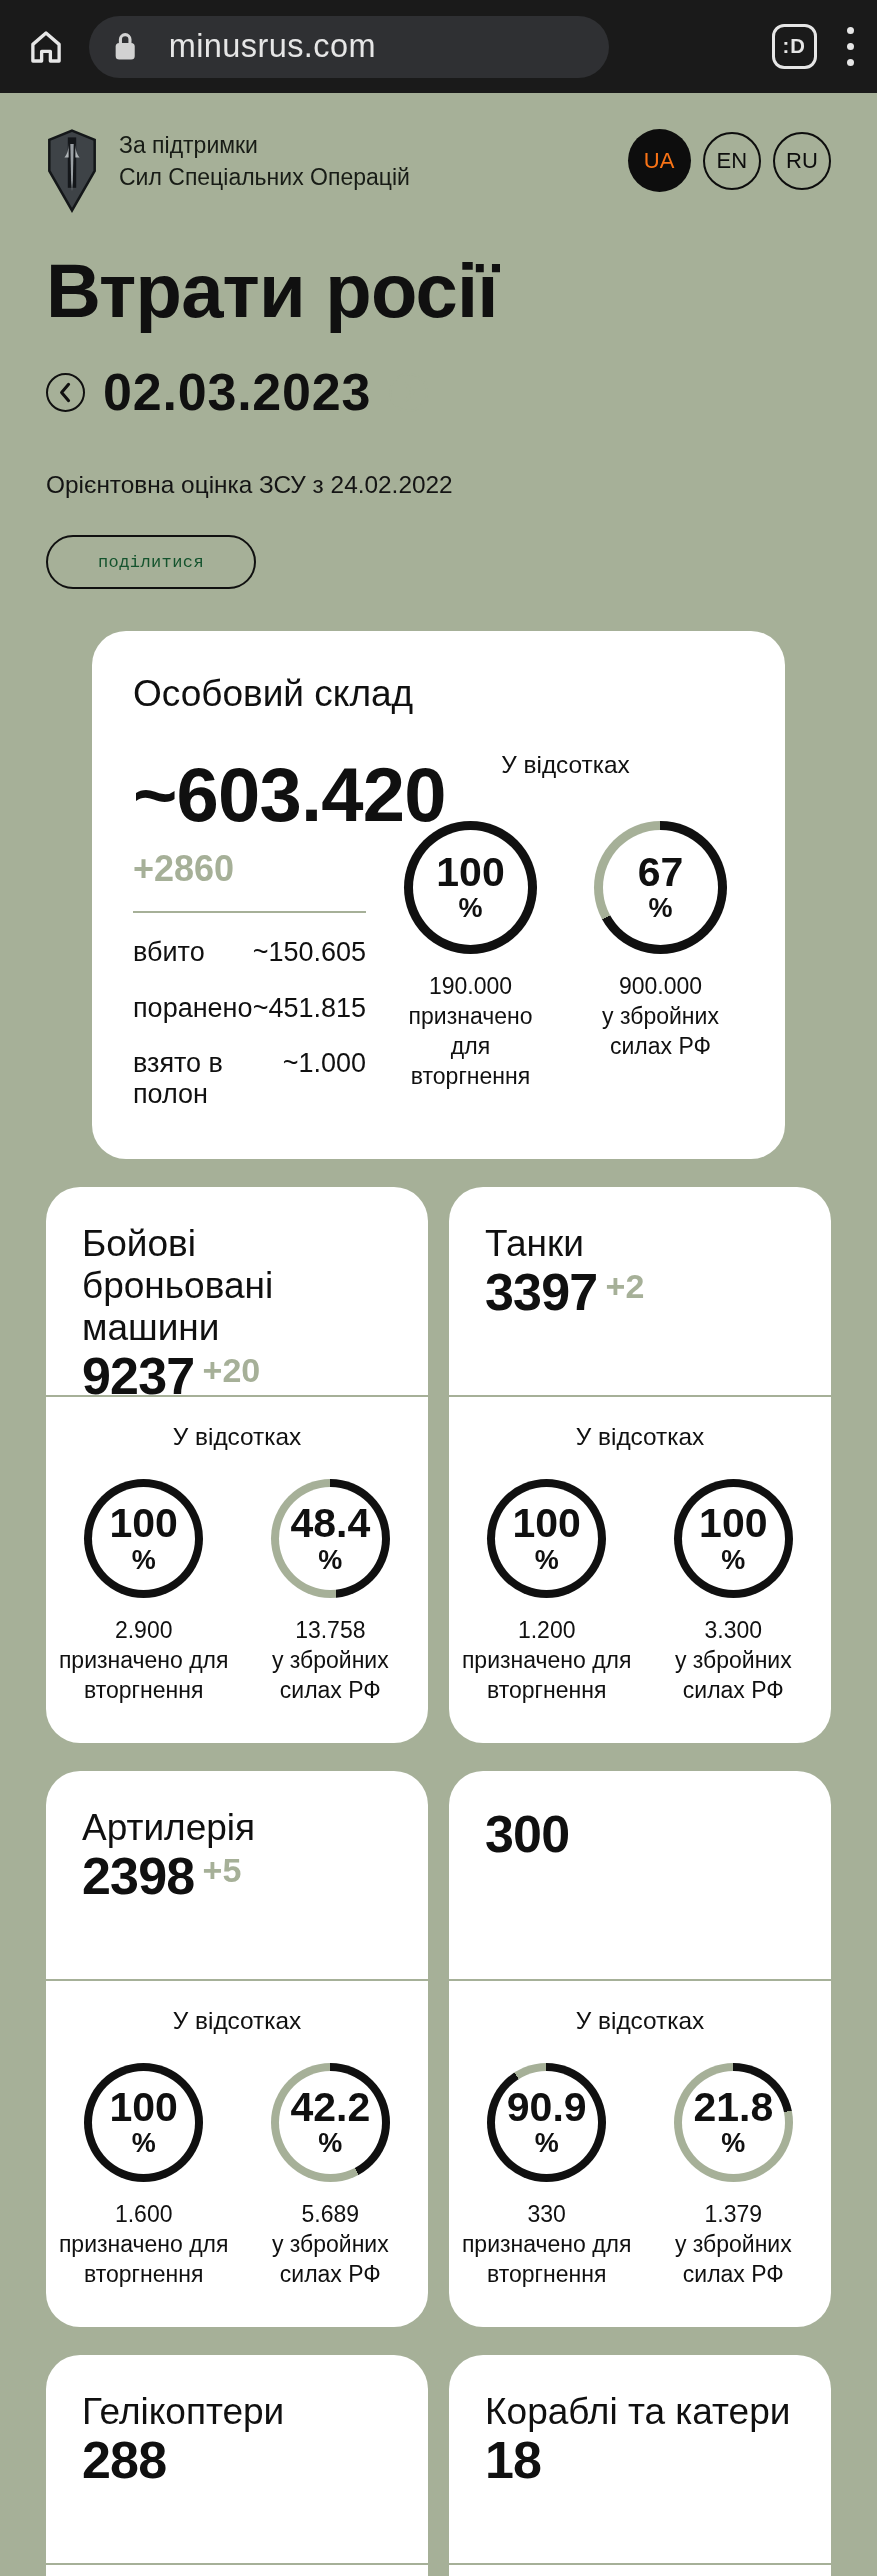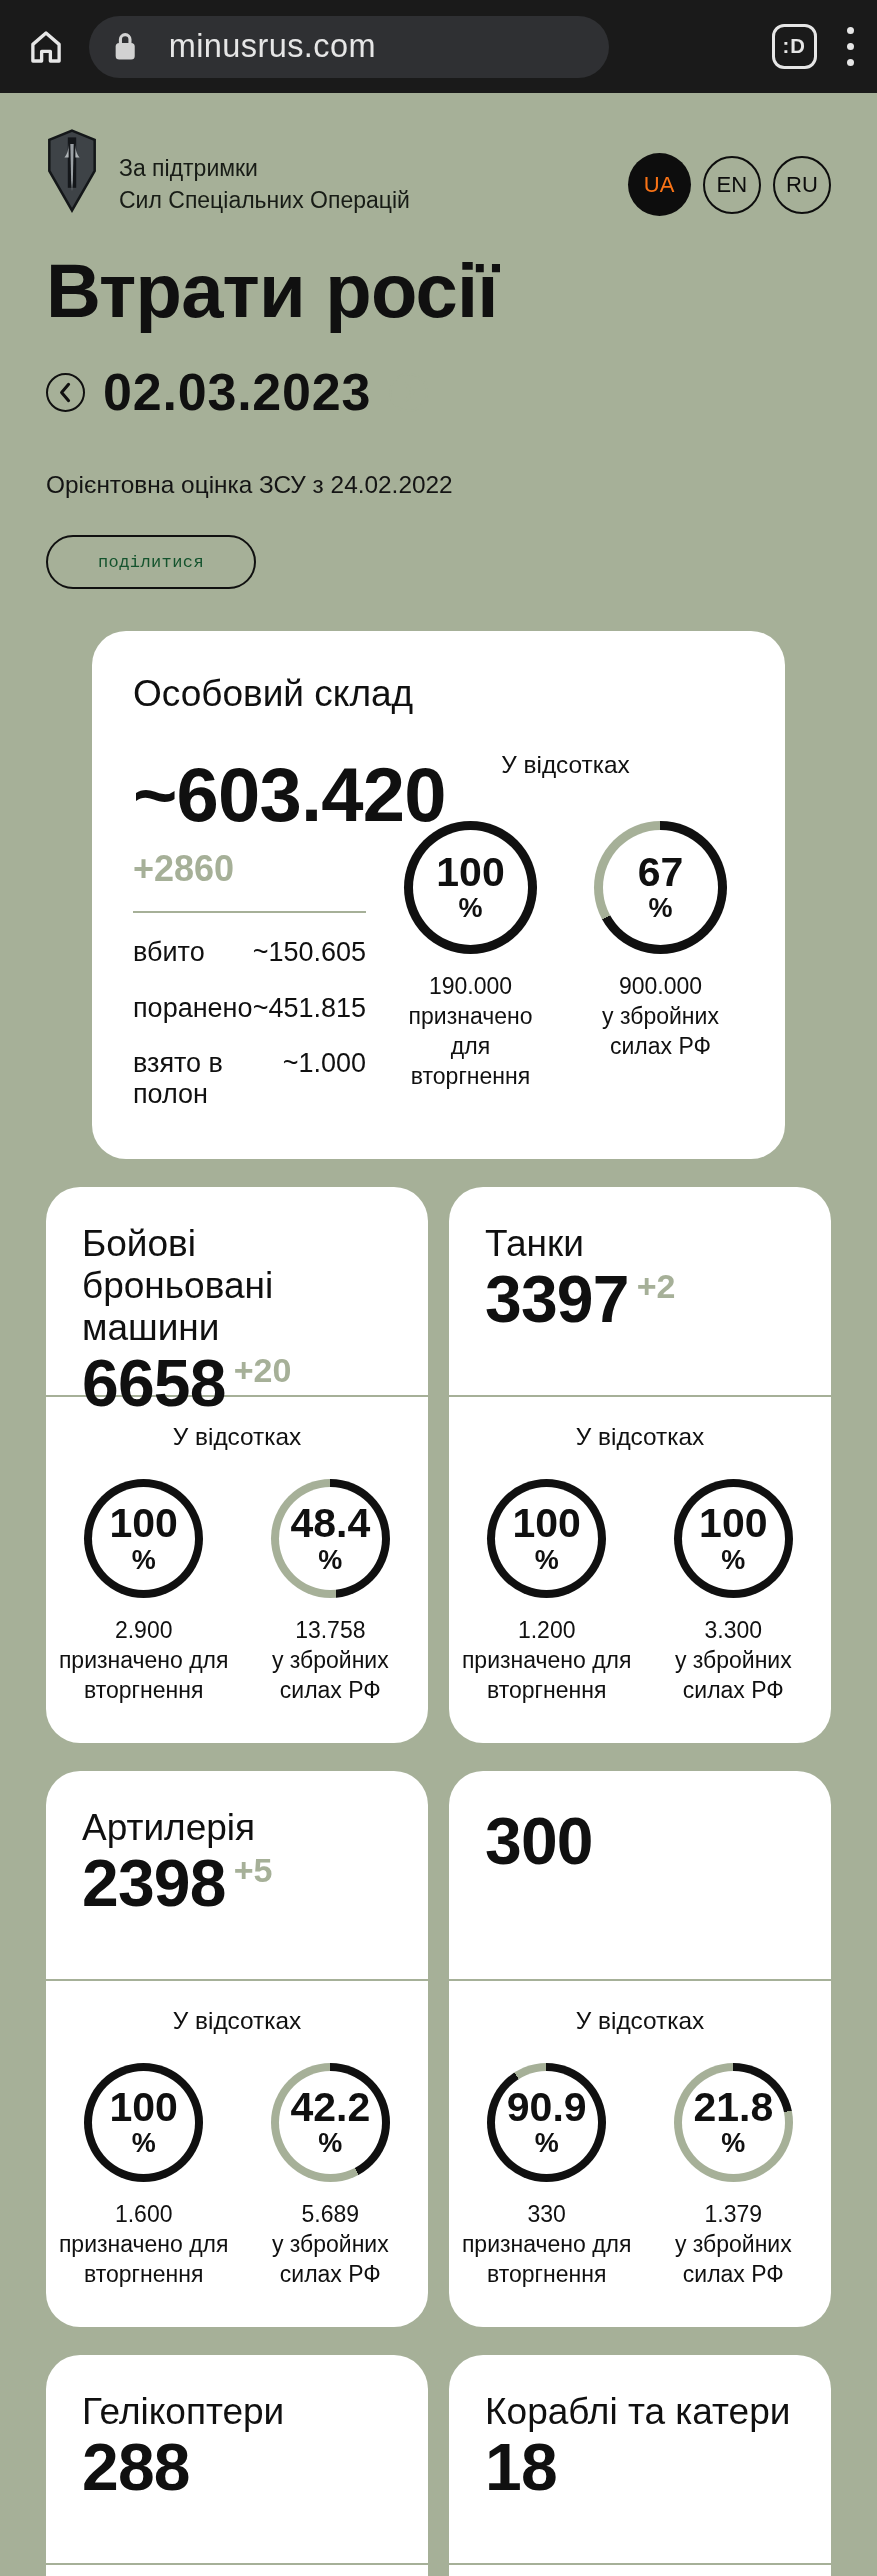--- a/index.html
+++ b/index.html
@@ -24,21 +24,21 @@
   .browser{height:93px;background:var(--bar);display:flex;align-items:center;padding:0 21px;gap:18px}
   .home-btn{width:50px;height:50px;display:flex;align-items:center;justify-content:center;flex:none}
   .url-pill{flex:1;max-width:520px;height:62px;background:var(--pill);border-radius:31px;display:flex;align-items:center;padding:0 24.4px;gap:31px}
   .url-text{font-size:32.5px;color:var(--chrome-text);letter-spacing:0.4px}
   .chrome-right{margin-left:auto;display:flex;align-items:center;gap:28px}
   .tab-btn{width:45px;height:45px;border:3.7px solid var(--chrome-text);border-radius:12.2px;display:flex;align-items:center;justify-content:center;color:var(--chrome-text);font-size:20.3px;font-weight:bold;letter-spacing:0.8px}
   .menu-btn{width:11.4px;height:50px;display:flex;flex-direction:column;justify-content:center;gap:9px;align-items:center}
   .menu-btn i{width:7.3px;height:7.3px;border-radius:50%;background:var(--chrome-text)}
   
   .site{padding:0 46px}
-  .site-header{display:flex;align-items:flex-end;padding-top:36px;gap:21px}
+  .site-header{display:flex;align-items:flex-start;padding-top:36px;gap:21px}
   .logo{flex:none}
   .support{font-size:23px;line-height:1.4;color:#181c16}
   .langs{margin-left:auto;display:flex;align-items:center;gap:12.2px}
   .lang{width:58px;height:58px;border-radius:50%;border:2.8px solid #0d0d0d;background:transparent;display:flex;align-items:center;justify-content:center;font-size:22px;font-weight:500;color:#0d0d0d;font-family:inherit}
   .lang.active{width:63px;height:63px;background:#0d0d0d;color:#f97316;border:none}
   h1{font-size:76px;font-weight:700;letter-spacing:-0.8px;margin-top:31px}
   .date-row{display:flex;align-items:center;gap:18px;margin-top:28px}
   .date-btn{width:39px;height:39px;border-radius:50%;border:2.8px solid #101010;background:transparent;display:flex;align-items:center;justify-content:center}
   .date-btn.next{border-color:var(--muted)}
   .date-text{font-size:52px;font-weight:600;letter-spacing:0.8px}
@@ -65,21 +65,21 @@
   .donut.sm::before{inset:8.1px}
   .donut-val{position:relative;text-align:center;line-height:1.02}
   .donut-val .n{font-size:41px;font-weight:600;display:block}
   .donut-val .s{font-size:27px;font-weight:600;display:block;margin-top:1.6px}
   .clabel{font-size:23px;line-height:1.3;margin-top:18px}
   
   .pair{display:flex;gap:21px;margin:28px 46px 0}
   .vcard{flex:1;background:var(--card);border-radius:34px;overflow:hidden;display:flex;flex-direction:column}
   .vtop{height:210px;padding:36px 36px 0;border-bottom:2.4px solid var(--muted)}
   .vnum-row{display:flex;align-items:flex-start;gap:8.1px}
-  .vnum{font-size:66px;font-weight:700;letter-spacing:-0.8px;line-height:1.05}
+  .vnum{font-size:52px;font-weight:700;letter-spacing:-0.8px;line-height:1.05}
   .vdelta{font-size:34px;font-weight:700;color:var(--muted);margin-top:1.6px}
   .vbottom{padding:26px 9.7px 37px;text-align:center}
   .vcircles{display:flex;justify-content:center;gap:16.2px;margin-top:28px}
   .vblock{width:47%}
 </style>
 </head>
 <body>
 
 <div class="browser">
   <div class="home-btn">
@@ -203,21 +203,21 @@
   </div>
 
   
 </div>
 
 <div class="pair">
   <div class="vcard">
     <div class="vtop">
       <div class="card-title">Бойові броньовані машини</div>
       <div class="vnum-row">
-          <span class="vnum">6658</span>
+          <span class="vnum">9237</span>
           <span class="vdelta">+20</span>
         </div>
     </div>
     <div class="vbottom">
       <div class="pct-head">У відсотках</div>
       <div class="vcircles">
         <div class="vblock">
           <div class="donut sm" style="--p: 100;">
               <div class="donut-val">
                 <span class="n">100</span>

